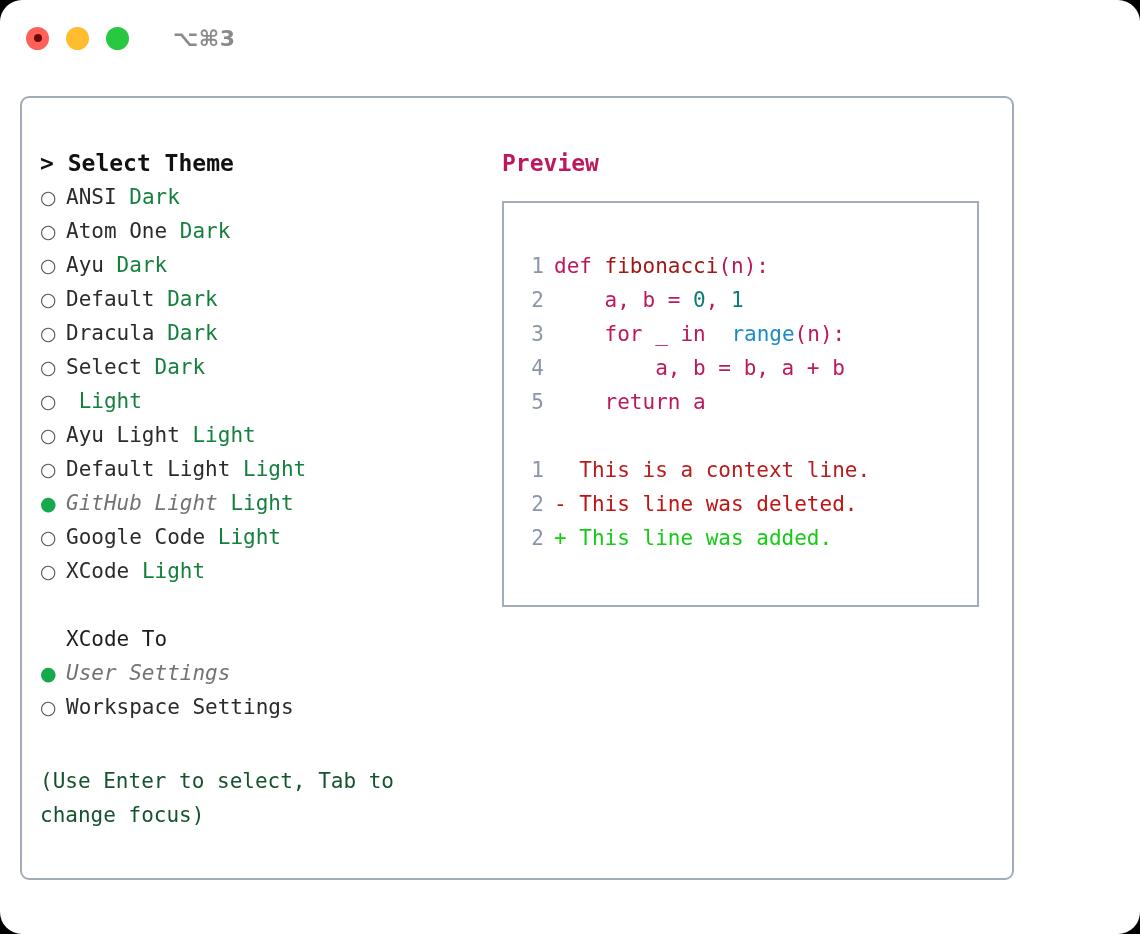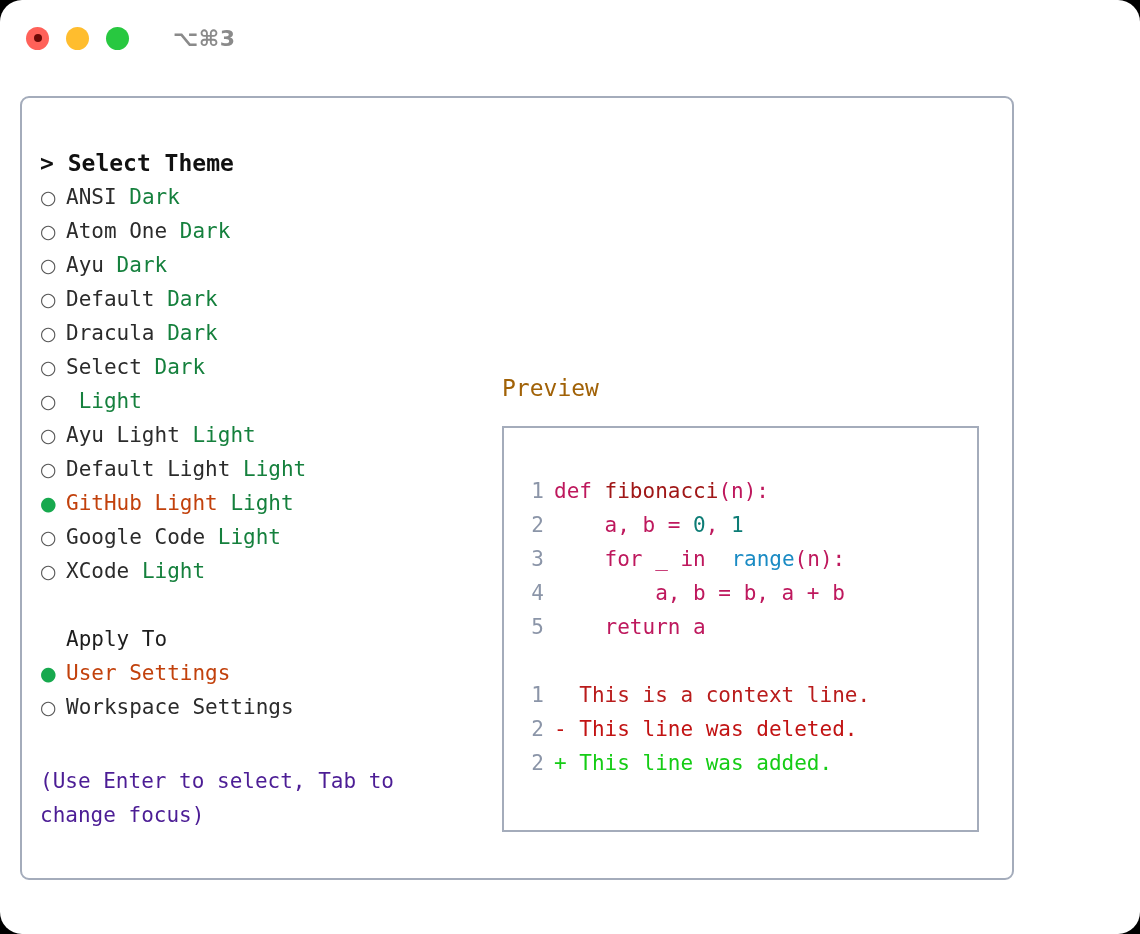--- a/index.html
+++ b/index.html
@@ -69,21 +69,21 @@
     background: #ffffff;
   }
 
   .card-inner {
     position: absolute;
     left: 0; top: 0;
     width: 100%; height: 100%;
     padding: 48px 0 0 18px;
   }
 
-  .columns { display: flex; align-items: flex-end; }
+  .columns { display: flex; align-items: flex-start; }
 
   .col-left  { width: 462px; flex: none; }
   .col-right { width: 500px; flex: none; }
 
   
   .section-head {
     font-size: 23px;
     font-weight: bold;
     color: #111111;
     line-height: 34px;
@@ -101,48 +101,48 @@
   .radio {
     width: 26px;
     flex: none;
     color: #555555;
     font-size: 19px;
     font-family: "DejaVu Sans", "Liberation Sans", sans-serif;
   }
   .radio.on { color: #17a94e; }
 
   .opt-name { color: #2b2b2b; }
-  .opt-row.selected .opt-name { color: #c2410c; }
+  .opt-row.selected .opt-name { color: #737373; font-style: italic; }
 
   .opt-variant { color: #15803d; }
 
   .apply-head {
     font-size: 21px;
     color: #1d1d1d;
     line-height: 34px;
     padding-left: 26px;
     white-space: pre;
   }
 
   .spacer-sm { height: 34px; }
   .spacer-md { height: 40px; }
 
   .hint {
     font-size: 21px;
-    color: #4c1d95;
+    color: #14532d;
     line-height: 34px;
     width: 410px;
     white-space: pre-wrap;
   }
 
   
   .preview-title {
     font-size: 23px;
-    font-weight: normal;
-    color: #a16207;
+    font-weight: bold;
+    color: #be185d;
     line-height: 34px;
     margin-bottom: 21px;
     white-space: pre;
   }
 
   .preview-box {
     width: 477px;
     height: 406px;
     border: 2px solid #a4acbb;
     background: #ffffff;
@@ -283,21 +283,21 @@
               <span class="radio">○</span>
               <span class="opt-name">XCode</span>
               <span class="opt-variant">&nbsp;</span>
               <span class="opt-variant">Light</span>
             </div>
 
           </div>
 
           <div class="spacer-sm"></div>
 
-          <div class="apply-head">Apply To</div>
+          <div class="apply-head">XCode To</div>
 
           <div>
             <div class="opt-row selected">
               <span class="radio on">●</span>
               <span class="opt-name">User Settings</span>
             </div>
             <div class="opt-row">
               <span class="radio">○</span>
               <span class="opt-name">Workspace Settings</span>
             </div>

